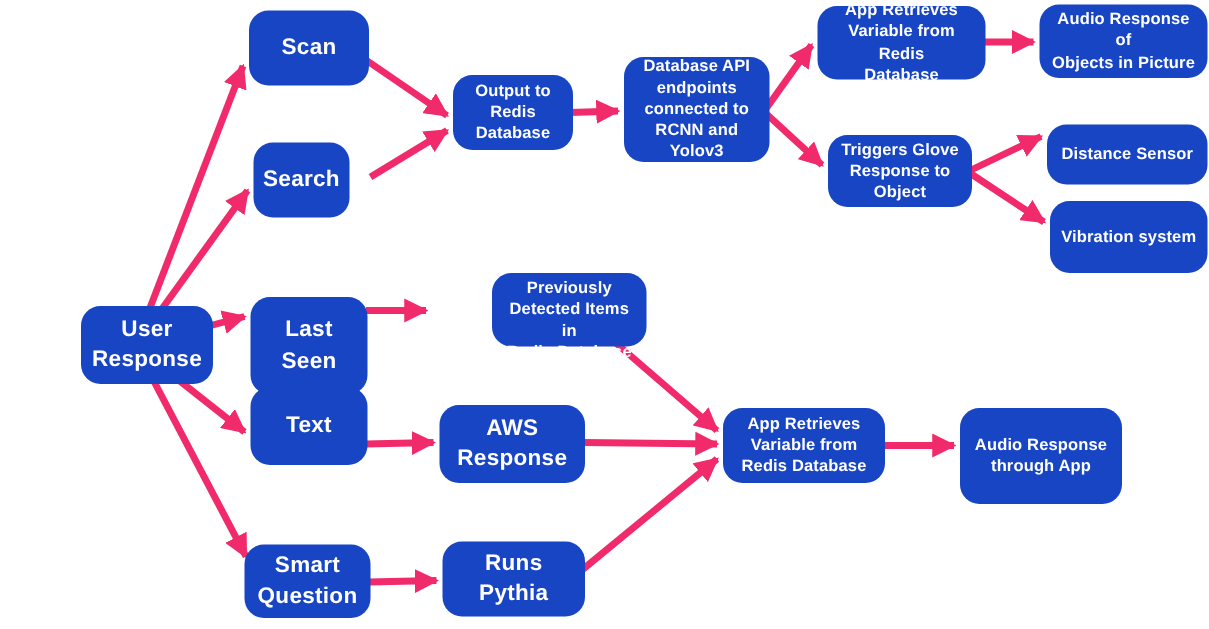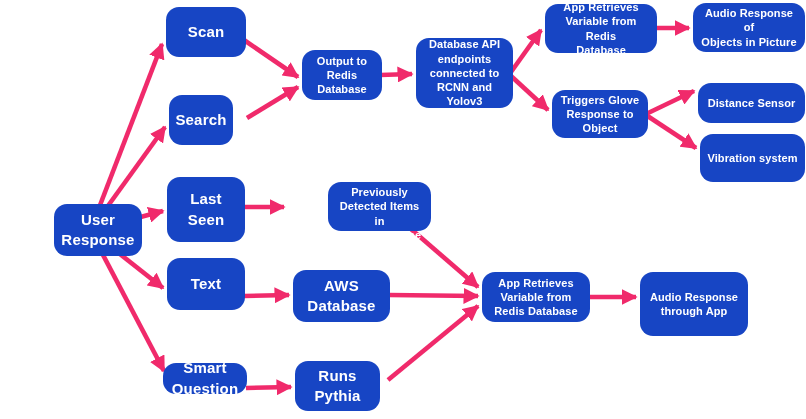--- a/index.html
+++ b/index.html
@@ -47,26 +47,26 @@
   #n-user_response        { left:   6px; top: 204px; width:  88px; height: 52px; margin-left: 48px; }
   #n-scan                 { left: 166px; top:   7px; width:  80px; height: 50px; }
   #n-search               { left: 169px; top:  95px; width:  64px; height: 50px; }
   #n-output_redis         { left: 302px; top:  50px; width:  80px; height: 50px; }
   #n-queries_api          { left: 416px; top:  38px; width:  97px; height: 70px; }
   #n-app_retrieves_top    { left: 545px; top:   4px; width: 112px; height: 49px; }
   #n-audio_picture        { left: 693px; top:   3px; width: 112px; height: 49px; }
   #n-triggers_glove       { left: 552px; top:  90px; width:  96px; height: 48px; }
   #n-distance_sensor      { left: 698px; top:  83px; width: 107px; height: 40px; }
   #n-vibration_system     { left: 700px; top: 134px; width: 105px; height: 48px; }
-  #n-last_seen            { left: 167px; top: 177px; width:  78px; height: 65px; }
+  #n-last_seen            { left: 167px; top: 198px; width:  78px; height: 65px; }
   #n-looks_previous       { left: 288px; top: 182px; width: 103px; height: 49px; margin-left: 40px; }
   #n-text                 { left: 167px; top: 258px; width:  78px; height: 52px; align-items: center; }
   #n-aws_textract         { left: 293px; top: 270px; width:  97px; height: 52px; }
-  #n-smart_question       { left: 163px; top: 363px; width:  84px; height: 31px; }
-  #n-runs_pythia          { left: 295px; top: 361px; width:  85px; height: 50px; }
+  #n-smart_question       { left: 163px; top: 363px; width:  84px; height: 49px; }
+  #n-runs_pythia          { left: 295px; top: 361px; width:  95px; height: 50px; }
   #n-app_retrieves_bottom { left: 482px; top: 272px; width: 108px; height: 50px; }
   #n-audio_app            { left: 640px; top: 272px; width: 108px; height: 64px; }
 </style>
 </head>
 <body>
 
 <div class="stage">
   <svg class="edges" id="edges-svg" viewBox="0 0 806 419" xmlns="http://www.w3.org/2000/svg">
       <defs>
         <marker id="ah" viewBox="0 0 10 10" refX="9" refY="5" markerWidth="3.5" markerHeight="3.5" orient="auto" markerUnits="strokeWidth">
@@ -143,21 +143,21 @@
   <div class="node sm" id="n-looks_previous">
     <span>Looks at Previously
 Detected Items in
 Redis Database</span>
   </div>
   <div class="node lg" id="n-text">
     <span>Text</span>
   </div>
   <div class="node lg" id="n-aws_textract">
     <span>AWS
-Database</span>
+Response</span>
   </div>
   <div class="node lg" id="n-smart_question">
     <span>Smart
 Question</span>
   </div>
   <div class="node lg" id="n-runs_pythia">
     <span>Runs
 Pythia</span>
   </div>
   <div class="node sm" id="n-app_retrieves_bottom">

